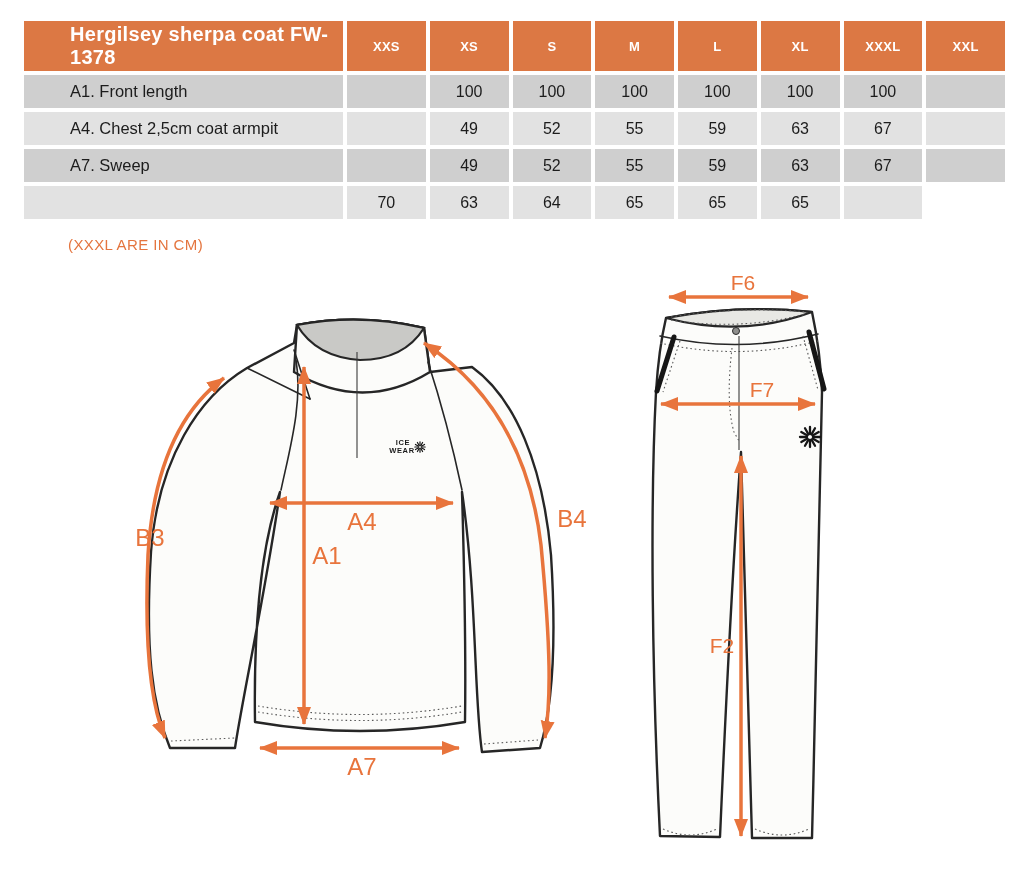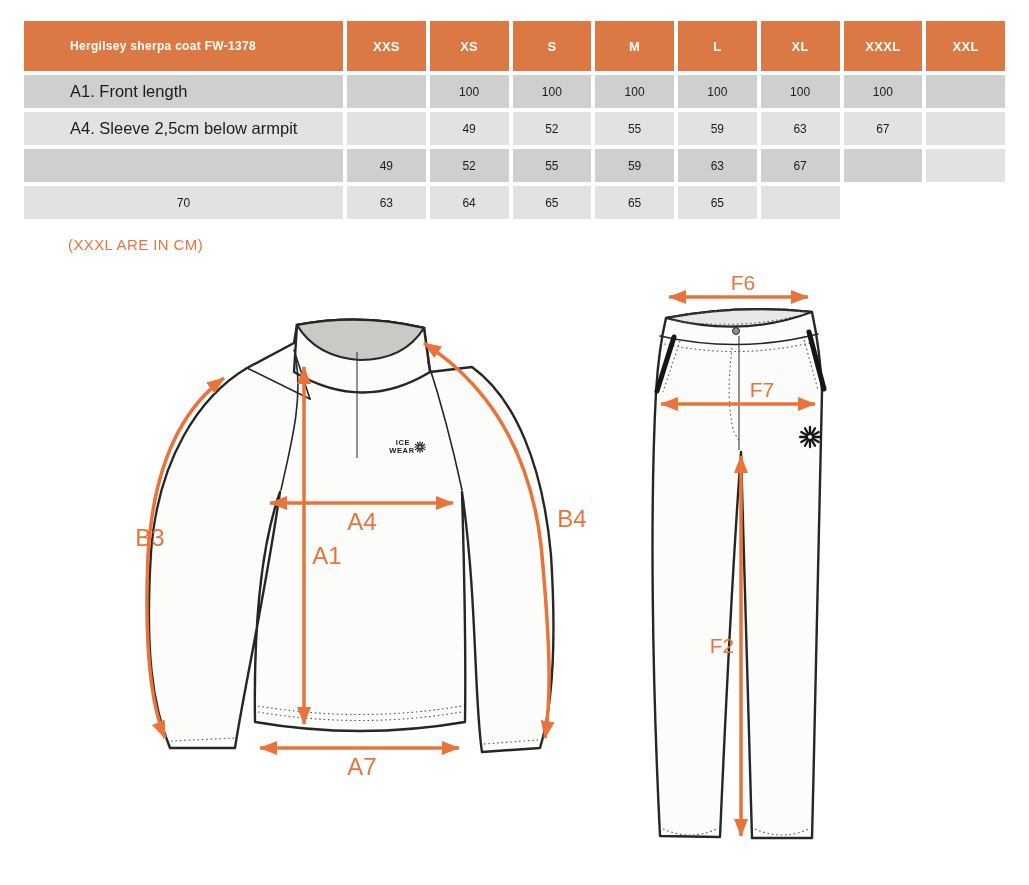--- a/index.html
+++ b/index.html
@@ -6,24 +6,24 @@
   body{font-family:"Liberation Sans", sans-serif;}
   #stage{position:relative;width:1029px;height:885px;background:#fff;overflow:hidden;}
 
   
   .chart{
     position:absolute;left:24px;top:21px;width:981px;
     display:grid;grid-template-columns:319px repeat(8,1fr);
     grid-template-rows:50px 33px 33px 33px 33px;gap:4px;
   }
   .cell{display:flex;align-items:center;justify-content:center;
-        font-size:12px;color:#1c1c1c;}
+        font-size:16px;color:#1c1c1c;}
   .cell.head{background:var(--header_orange);color:#fff;font-weight:bold;
              font-size:13px;letter-spacing:.3px;}
-  .cell.title{justify-content:flex-start;padding-left:46px;font-size:12px;}
+  .cell.title{justify-content:flex-start;padding-left:46px;font-size:20px;}
   .cell.label{justify-content:flex-start;padding-left:46px;font-size:16.5px;}
   .cell.dark{background:var(--row_dark);}
   .cell.light{background:var(--row_light);}
 
   .note{
     position:absolute;left:68px;top:236px;
     color:var(--note_orange);font-size:15px;font-weight:500;letter-spacing:.4px;
   }
 
   
@@ -62,30 +62,31 @@
     <div class="cell label dark">A1. Front length</div>
     <div class="cell dark"></div>
     <div class="cell dark">100</div>
     <div class="cell dark">100</div>
     <div class="cell dark">100</div>
     <div class="cell dark">100</div>
     <div class="cell dark">100</div>
     <div class="cell dark">100</div>
     <div class="cell dark"></div>
 
-    <div class="cell label light">A4. Sleeve 2,5cm below armpit</div>
+    <div class="cell label light">A4. Chest 2,5cm coat armpit</div>
     <div class="cell light"></div>
     <div class="cell light">49</div>
     <div class="cell light">52</div>
     <div class="cell light">55</div>
     <div class="cell light">59</div>
     <div class="cell light">63</div>
     <div class="cell light">67</div>
     <div class="cell light"></div>
 
+    <div class="cell label dark">A7. Sweep</div>
     <div class="cell dark"></div>
     <div class="cell dark">49</div>
     <div class="cell dark">52</div>
     <div class="cell dark">55</div>
     <div class="cell dark">59</div>
     <div class="cell dark">63</div>
     <div class="cell dark">67</div>
     <div class="cell dark"></div>
 
     <div class="cell light"></div>

